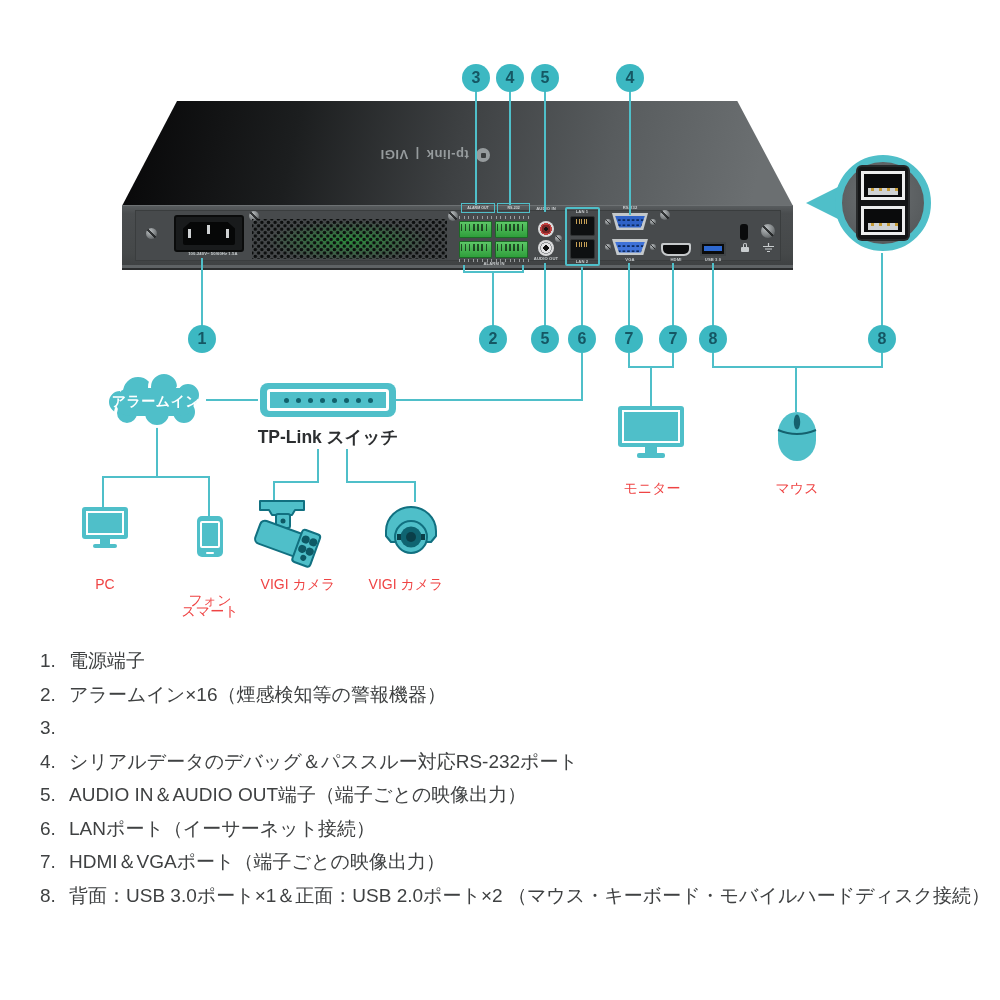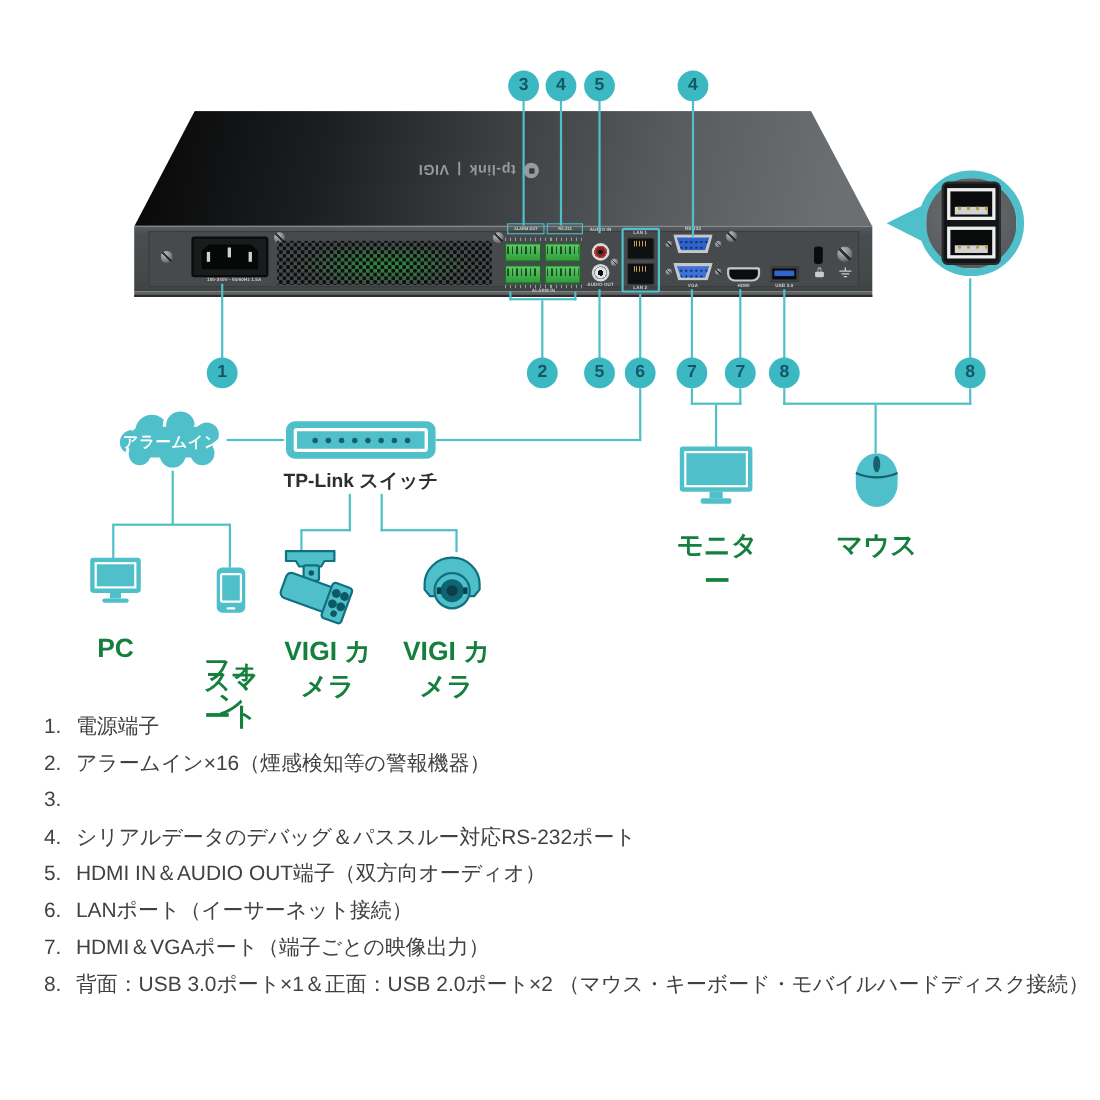--- a/index.html
+++ b/index.html
@@ -91,21 +91,21 @@
 
   
   .cloud-bump { position:absolute; border-radius:50%; background:#4fbfc9; border:3px solid #fff; }
   .cloud-core { position:absolute; background:#4fbfc9; border-radius:14px; }
   .cloud-label { position:absolute; inset:0; display:flex; align-items:center; justify-content:center;
     color:#fff; font-size:14px; font-weight:700; letter-spacing:.5px; }
   .switch { left:260px; top:383px; width:136px; height:34px; background:#4fbfc9; border-radius:8px; }
   .switch-in { position:absolute; left:7px; right:7px; top:6px; bottom:6px; border:3px solid #fff; border-radius:3px;
     display:flex; align-items:center; justify-content:center; gap:7px; }
   .switch-dot { width:5px; height:5px; border-radius:50%; background:#10616d; }
-  .dg-label { position:absolute; color:#15803d; font-size:24px; font-weight:700; text-align:center; }
+  .dg-label { position:absolute; color:#ef4444; font-size:14px; font-weight:400; text-align:center; }
   .screen { position:absolute; background:#4fbfc9; border-radius:3px; }
   .screen-in { position:absolute; inset:4px; border:2.5px solid #fff; }
   .stand { position:absolute; background:#4fbfc9; }
   .phone { left:197px; top:516px; width:26px; height:41px; background:#4fbfc9; border-radius:5px; }
   .phone-in { position:absolute; left:3px; right:3px; top:5px; bottom:9px; border:2px solid #fff; border-radius:2px; }
   .phone-home { position:absolute; left:9px; bottom:3px; width:8px; height:2.5px; background:#fff; border-radius:2px; }
 
   
   .legend { left:40px; top:649px; width:950px; }
   .legend-row { display:flex; gap:9px; margin-bottom:9.5px; font-size:19px; line-height:24px; color:#3f4142; white-space:nowrap; }
@@ -348,21 +348,21 @@
     </div>
     <div class="legend-row">
       <span class="legend-num">3.</span>
     </div>
     <div class="legend-row">
       <span class="legend-num">4.</span>
       <span>シリアルデータのデバッグ＆パススルー対応RS-232ポート</span>
     </div>
     <div class="legend-row">
       <span class="legend-num">5.</span>
-      <span>HDMI IN＆AUDIO OUT端子（双方向オーディオ）</span>
+      <span>AUDIO IN＆AUDIO OUT端子（端子ごとの映像出力）</span>
     </div>
     <div class="legend-row">
       <span class="legend-num">6.</span>
       <span>LANポート（イーサーネット接続）</span>
     </div>
     <div class="legend-row">
       <span class="legend-num">7.</span>
       <span>HDMI＆VGAポート（端子ごとの映像出力）</span>
     </div>
     <div class="legend-row">

